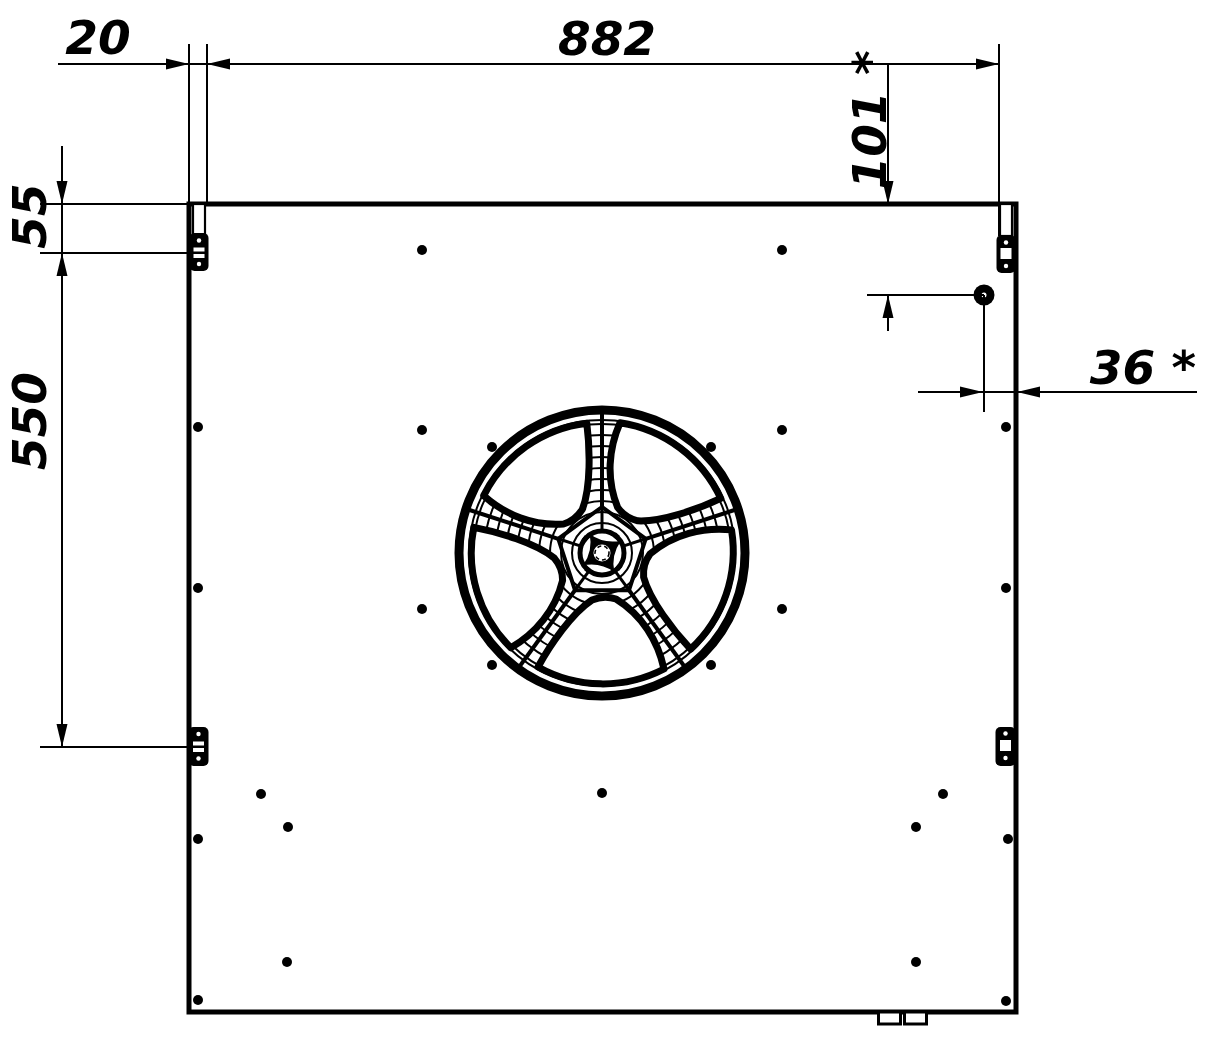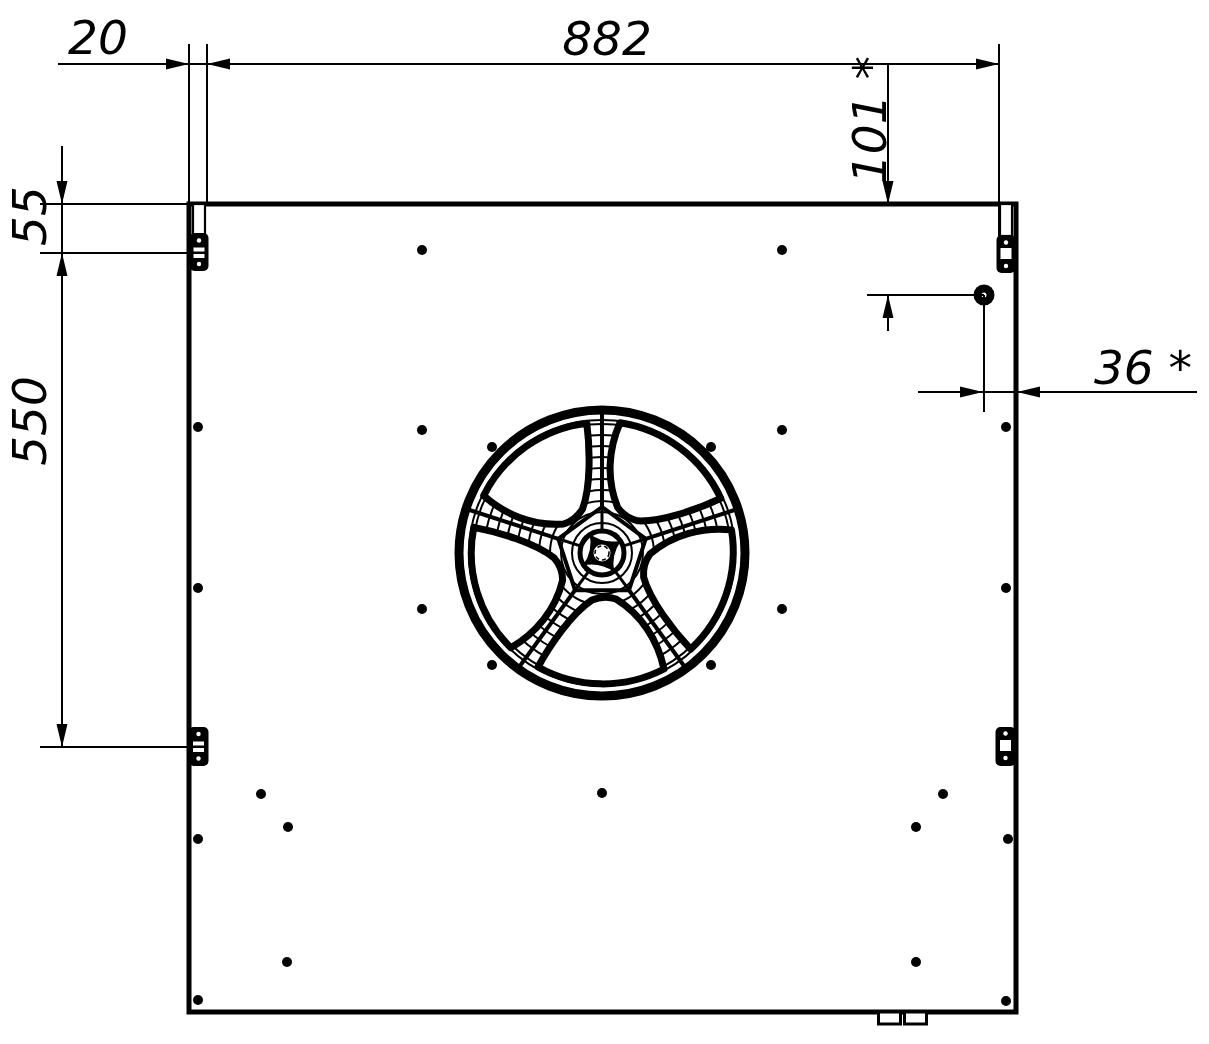--- a/index.html
+++ b/index.html
@@ -6,20 +6,21 @@
     margin: 0;
     padding: 0;
     background: #ffffff;
   }
   .sheet {
     position: relative;
     width: 1209px;
     height: 1044px;
     background: #ffffff;
     overflow: hidden;
+    font-weight: bold;
   }
   svg {
     display: block;
   }
   .dim-text {
     font-family: "DejaVu Sans", "Liberation Sans", sans-serif;
     font-style: italic;
     font-size: 47px;
     fill: #000;
   }

